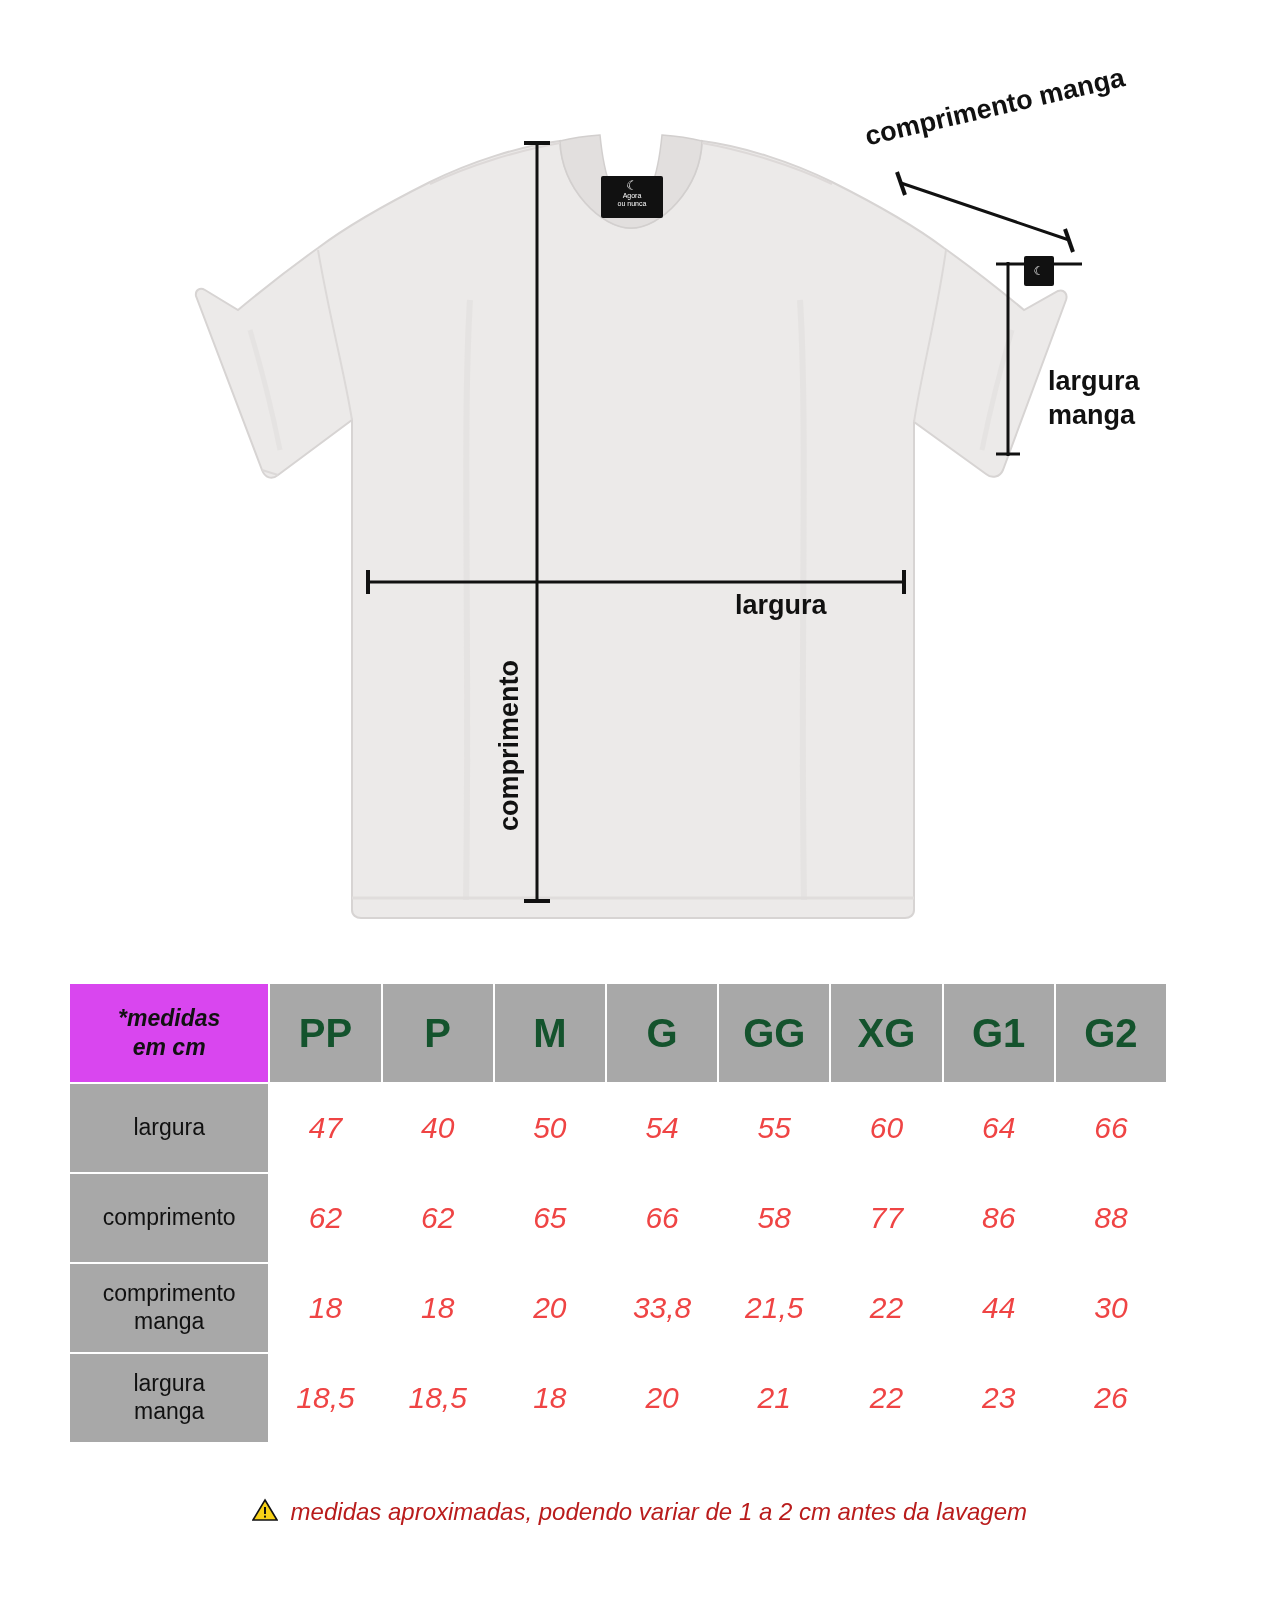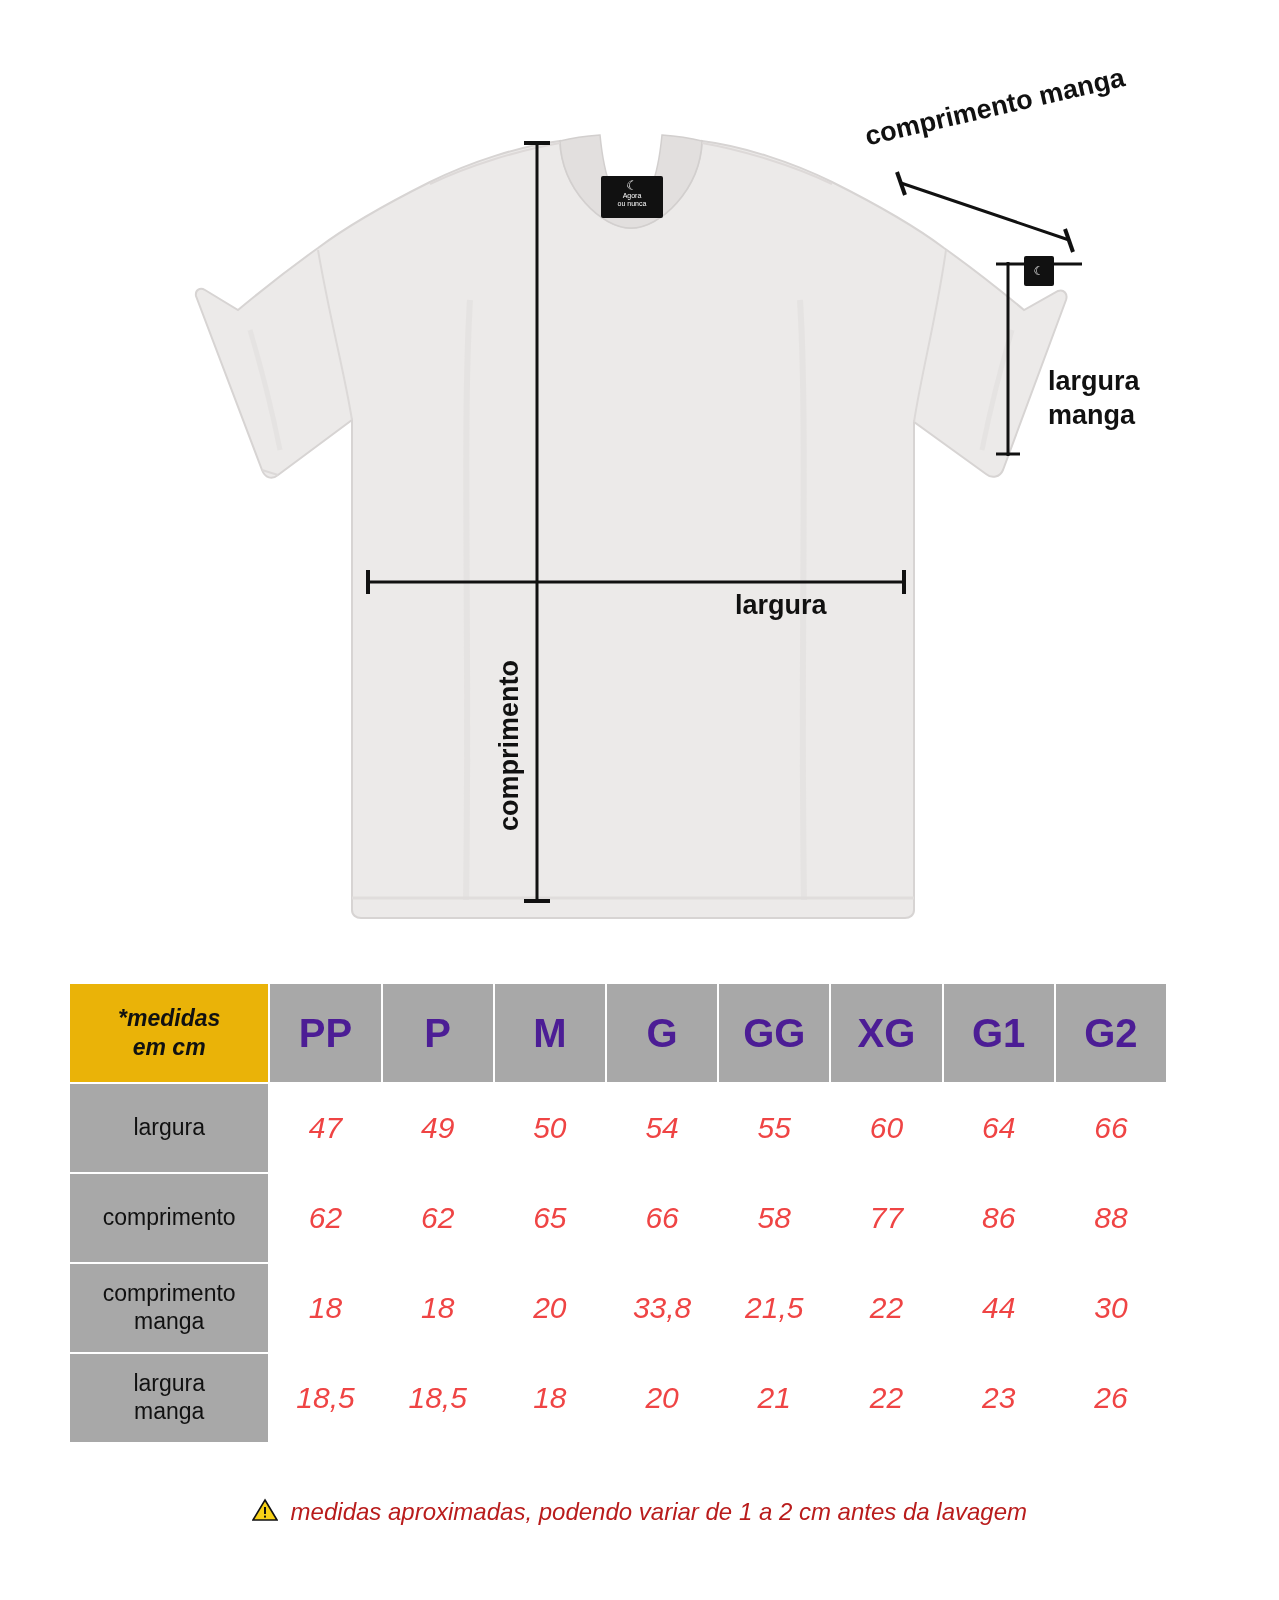--- a/index.html
+++ b/index.html
@@ -119,24 +119,24 @@
     text-align: center;
     vertical-align: middle;
     padding: 0;
   }
   .hdr-cell {
     background: #a8a8a8;
     font-family: "Liberation Sans", sans-serif;
     font-weight: 700;
     font-size: 40px;
     height: 98px;
-    color: #4c1d95;
+    color: #14532d;
   }
   .corner-cell {
-    background: #eab308;
+    background: #d946ef;
     font-style: italic;
     font-weight: 700;
     font-size: 23px;
     line-height: 1.25;
     height: 98px;
     width: 200px;
     color: #111;
   }
   .row-head {
     background: #a8a8a8;
@@ -297,21 +297,21 @@
         <th class="hdr-cell">XG</th>
         <th class="hdr-cell">G1</th>
         <th class="hdr-cell">G2</th>
       </tr>
     </thead>
     <tbody>
 
       <tr>
         <td class="row-head">largura</td>
         <td class="val-cell">47</td>
-        <td class="val-cell">49</td>
+        <td class="val-cell">40</td>
         <td class="val-cell">50</td>
         <td class="val-cell">54</td>
         <td class="val-cell">55</td>
         <td class="val-cell">60</td>
         <td class="val-cell">64</td>
         <td class="val-cell">66</td>
       </tr>
 
       <tr>
         <td class="row-head">comprimento</td>

